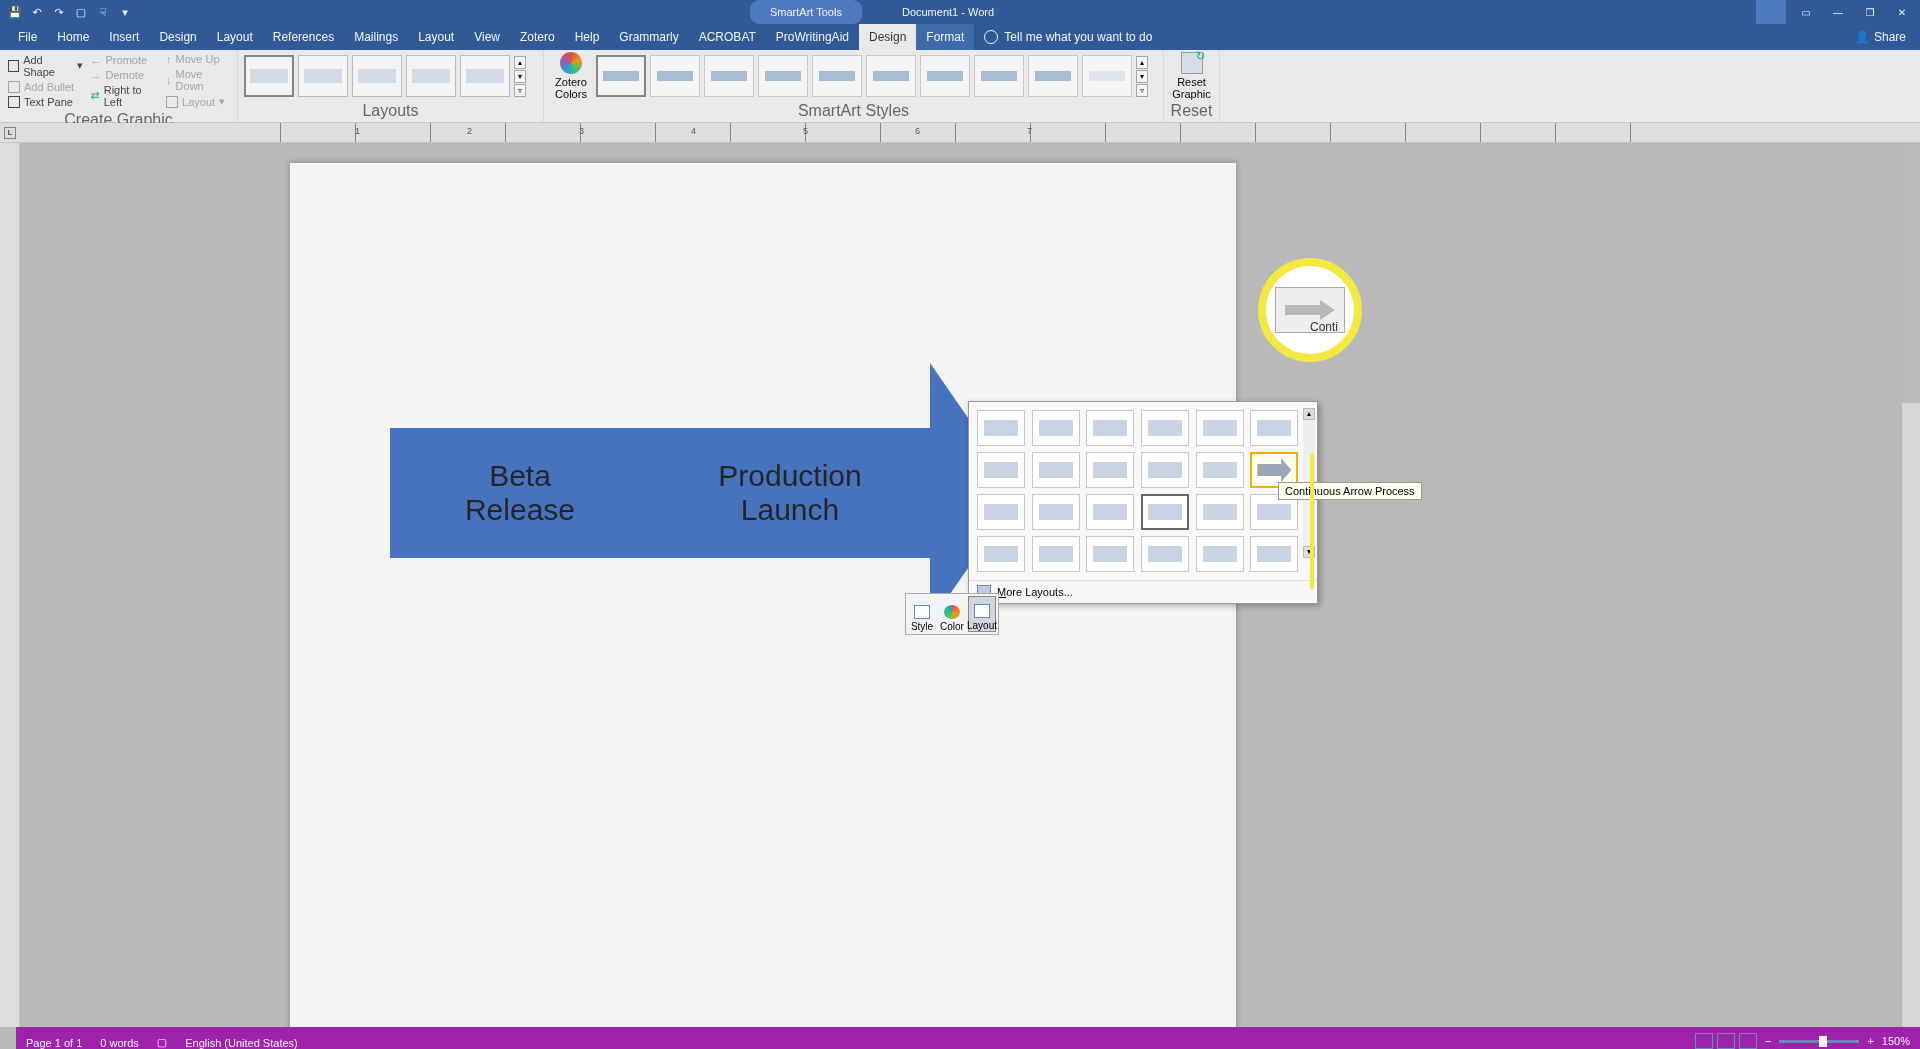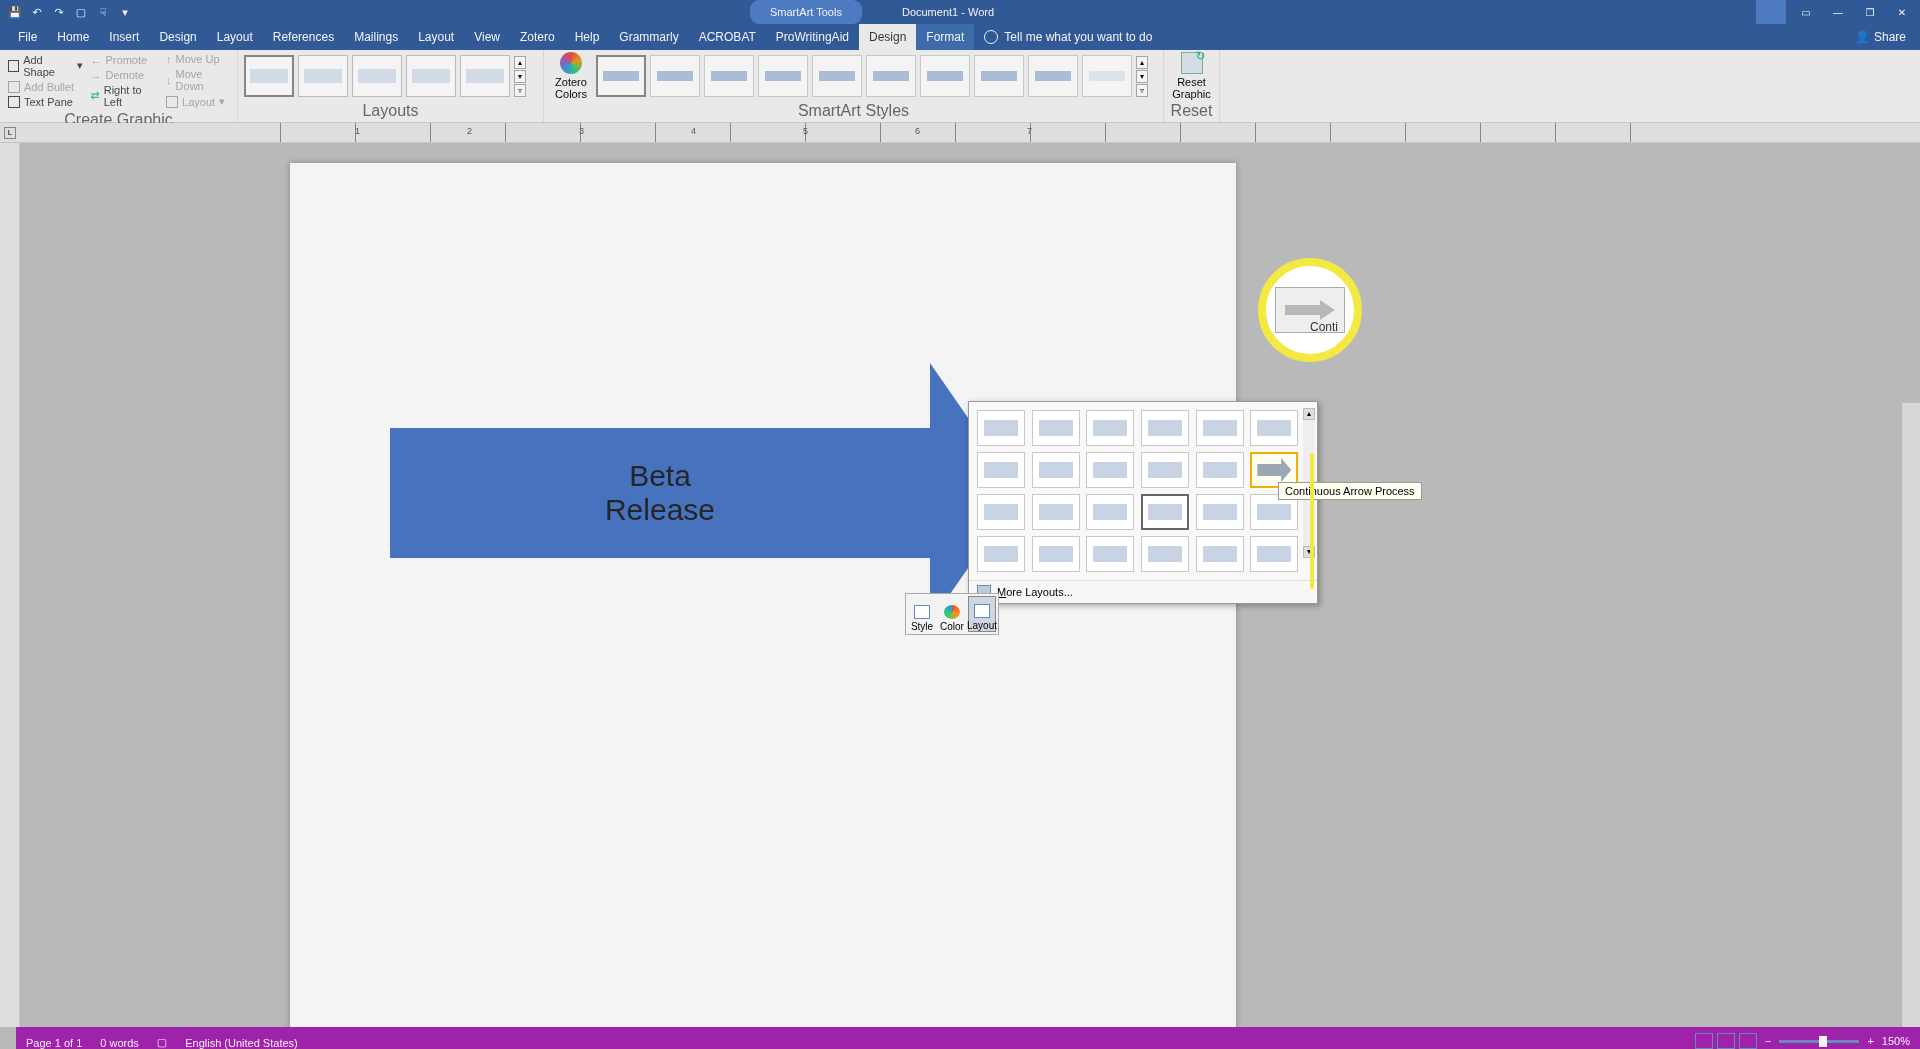--- a/index.html
+++ b/index.html
@@ -290,20 +290,23 @@
 <div class="doc-area">
   <div class="ruler-v"></div>
   <div class="page">
     <div class="layout-opts-icon">▤</div>
     <div class="smartart">
       <div class="big-arrow">
         <div class="arrow-body">
           <div>
               <span style="display:block;max-width:140px;">Beta Release</span>
             </div>
+          <div>
+              <span style="display:block;max-width:160px;">Production Launch</span>
+            </div>
         </div>
         <div class="arrow-head"></div>
       </div>
     </div>
   </div>
 
   <div class="mini-toolbar">
     <div class="mini-btn">
         <div class="mini-btn-ico"></div>
         <span>Style</span>

